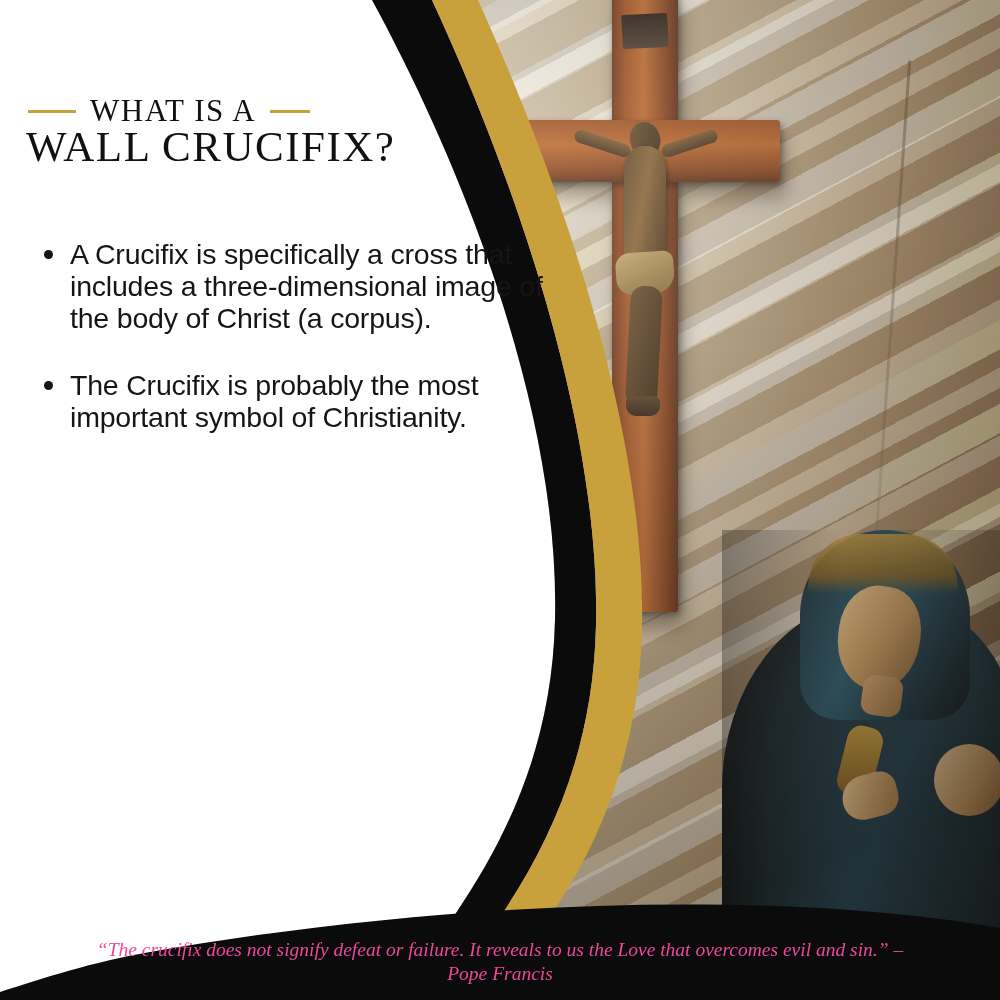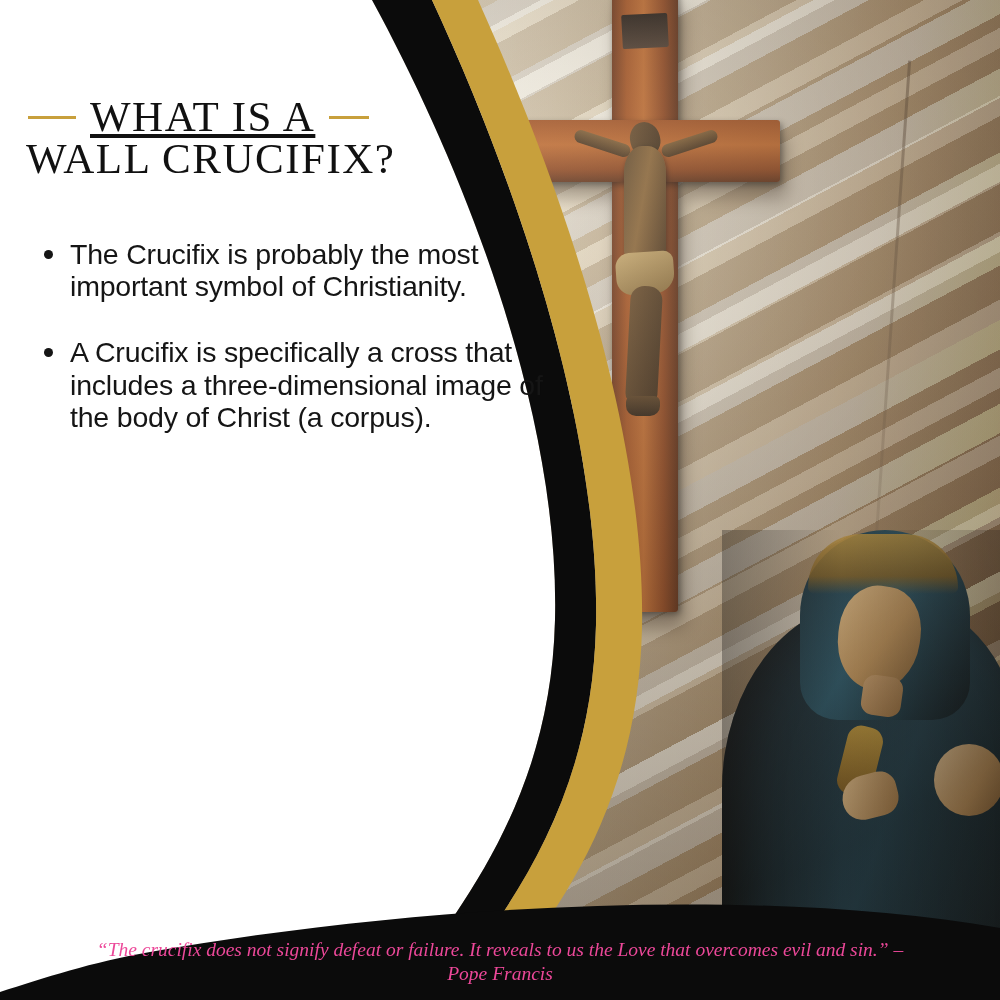--- a/index.html
+++ b/index.html
@@ -251,24 +251,23 @@
   .rule.left { width: 48px; }
   .rule.right { width: 40px; }
   .title-line1, .title-line2 {
     font-family: "Liberation Serif", serif;
     font-weight: 400;
     color: #111111;
     letter-spacing: 1.5px;
     line-height: 0.98;
   }
   .title-line1 {
-    font-size: 43px;
+    font-size: 31px;
     text-align: center;
     flex: 0 0 auto;
-    text-decoration: underline;
   }
   .title-line2 {
     font-size: 43px;
     margin-left: 4px;
   }
 
   ul.bullets {
     position: absolute;
     left: 30px;
     top: 238px;
@@ -388,22 +387,22 @@
     <div class="title-wrap">
       <div class="title-rule-row">
         <span class="rule left"></span>
         <span class="title-line1">WHAT IS A</span>
         <span class="rule right"></span>
       </div>
       <div class="title-line2">WALL CRUCIFIX?</div>
     </div>
 
     <ul class="bullets">
+      <li>A Crucifix is specifically a cross that includes a three-dimensional image of the body of Christ (a corpus).</li>
       <li>The Crucifix is probably the most important symbol of Christianity.</li>
-      <li>A Crucifix is specifically a cross that includes a three-dimensional image of the body of Christ (a corpus).</li>
     </ul>
 
   </div>
 
   <div class="quote-band">
     <div class="quote-text">“The crucifix does not signify defeat or failure. It reveals to us the Love that overcomes evil and sin.” – Pope Francis</div>
   </div>
 
 </div>
 

